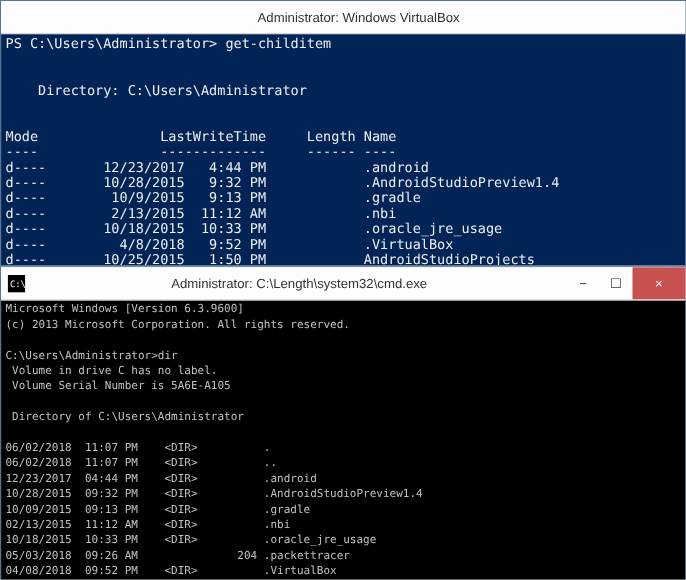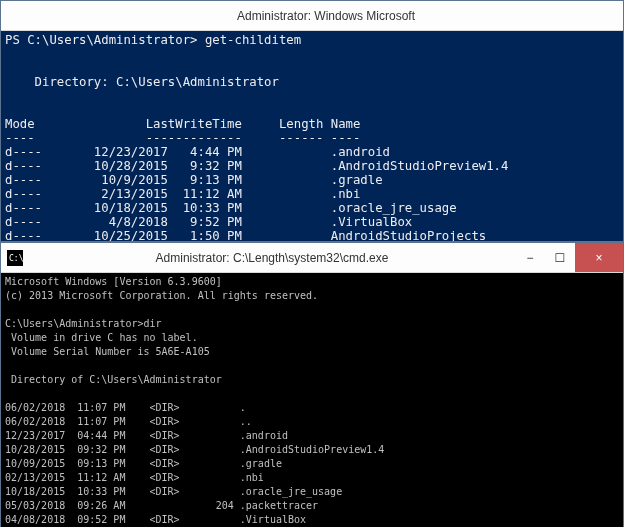--- a/index.html
+++ b/index.html
@@ -82,21 +82,21 @@
   .cmd-icon-svg rect { fill: #000; }
   .cmd-icon-svg text { fill: #fff; font: 8px monospace; } 
   #win2 { margin-top: 0px; }
 </style>
 </head>
 <body>
 
 <div class="window" id="win1">
   <div class="titlebar">
     <div class="icon-slot"></div>
-    <div class="title">Administrator: Windows Microsoft</div>
+    <div class="title">Administrator: Windows VirtualBox</div>
   </div>
   <div class="ps-body" id="ps-body">PS C:\Users\Administrator&gt; get-childitem
 
 
     Directory: C:\Users\Administrator
 
 
 Mode               LastWriteTime     Length Name
 ----               -------------     ------ ----
 d----       12/23/2017   4:44 PM            .android

